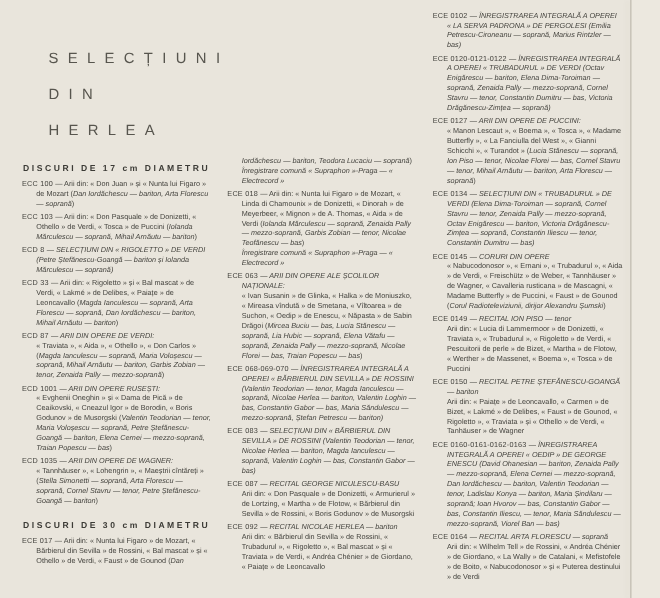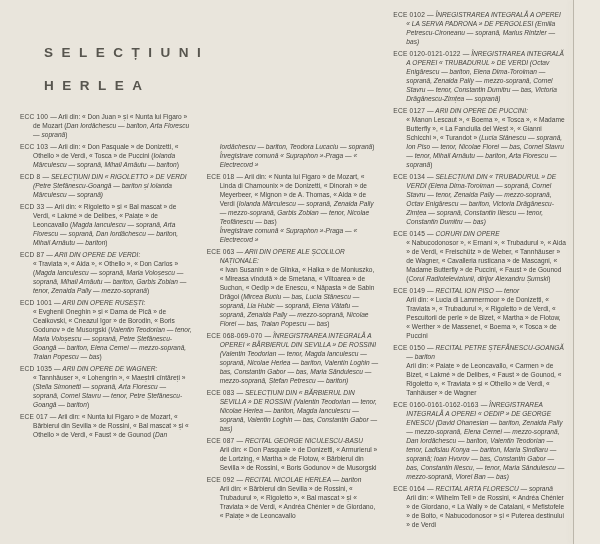--- a/index.html
+++ b/index.html
@@ -7,21 +7,21 @@
     width:600px;height:544px;overflow:hidden;position:relative;
     background:var(--paper,#e9e5dc);
     color:var(--ink,#45443f);
     font-family:"Liberation Sans",sans-serif;
     -webkit-font-smoothing:antialiased;
   }
   .page{display:flex;gap:14px;padding:10px 34px 4px 20px;box-sizing:border-box;height:100%;}
   .col{flex:1;min-width:0;}
   .title{
     margin:26px 0 10px 24px;
-    font-size:13.5px;font-weight:700;
+    font-size:13.5px;font-weight:400;
     letter-spacing:8.5px;line-height:33px;
     color:#57554e;white-space:nowrap;
   }
   .section-heading{
     font-weight:bold;font-size:7.8px;letter-spacing:2.3px;
     margin:13px 0 6px 1px;color:#3c3b36;white-space:nowrap;
   }
   .sections > .section:first-child .section-heading{margin-top:13px;}
   .entry{margin-bottom:3px;font-size:6.6px;line-height:9px;}
   .entry .body{padding-left:13px;text-indent:-13px;white-space:pre-line;}
@@ -33,24 +33,26 @@
   .edge-strip{position:absolute;top:0;right:0;width:26px;height:100%;background:#ece8df;}
   .edge-line{position:absolute;top:0;right:26px;width:1px;height:100%;background:#bcb7ab;box-shadow:-3px 0 5px rgba(90,85,70,.08);}
 </style>
 </head>
 <body style="--paper: #e9e5dc; --ink: #45443f;">
 
 <div class="page">
   <div class="col">
     <div class="title">
       <div>SELECȚIUNI</div>
+      <div>DIN</div>
       <div>HERLEA</div>
     </div>
     <div class="sections">
         <div class="section">
+          <div class="section-heading">DISCURI DE 17 cm DIAMETRU</div>
           <div class="entry">
             <div class="body"><span class="code">ECC 100 </span><span>— Arii din: « Don Juan » și « Nunta lui Figaro » de Mozart (</span><span class="it">Dan Iordăchescu — bariton, Arta Florescu — soprană</span><span>)</span></div>
           </div>
           <div class="entry">
             <div class="body"><span class="code">ECC 103 </span><span>— Arii din: « Don Pasquale » de Donizetti, « Othello » de Verdi, « Tosca » de Puccini (</span><span class="it">Iolanda Mărculescu — soprană, Mihail Arnăutu — bariton</span><span>)</span></div>
           </div>
         </div>
         <div class="section">
           <div class="entry">
             <div class="body"><span class="code">ECD 8 </span><span class="it">— SELECȚIUNI DIN « RIGOLETTO » DE VERDI (Petre Ștefănescu-Goangă — bariton și Iolanda Mărculescu — soprană)</span></div>
@@ -65,20 +67,21 @@
           <div class="entry">
             <div class="body"><span class="code">ECD 1001 </span><span class="it">— ARII DIN OPERE RUSEȘTI:</span><span>
 « Evghenii Oneghin » și « Dama de Pică » de Ceaikovski, « Cneazul Igor » de Borodin, « Boris Godunov » de Musorgski (</span><span class="it">Valentin Teodorian — tenor, Maria Voloșescu — soprană, Petre Ștefănescu-Goangă — bariton, Elena Cernei — mezzo-soprană, Traian Popescu — bas</span><span>)</span></div>
           </div>
           <div class="entry">
             <div class="body"><span class="code">ECD 1035 </span><span class="it">— ARII DIN OPERE DE WAGNER:</span><span>
 « Tannhäuser », « Lohengrin », « Maeștrii cîntăreți » (</span><span class="it">Stella Simonetti — soprană, Arta Florescu — soprană, Cornel Stavru — tenor, Petre Ștefănescu-Goangă — bariton</span><span>)</span></div>
           </div>
         </div>
         <div class="section">
+          <div class="section-heading">DISCURI DE 30 cm DIAMETRU</div>
           <div class="entry">
             <div class="body"><span class="code">ECE 017 </span><span>— Arii din: « Nunta lui Figaro » de Mozart, « Bărbierul din Sevilla » de Rossini, « Bal mascat » și « Othello » de Verdi, « Faust » de Gounod (</span><span class="it">Dan</span></div>
           </div>
         </div>
       </div>
   </div>
   <div class="col">
     <div class="sections col2-offset">
         <div class="section">
           <div class="entry cont">

